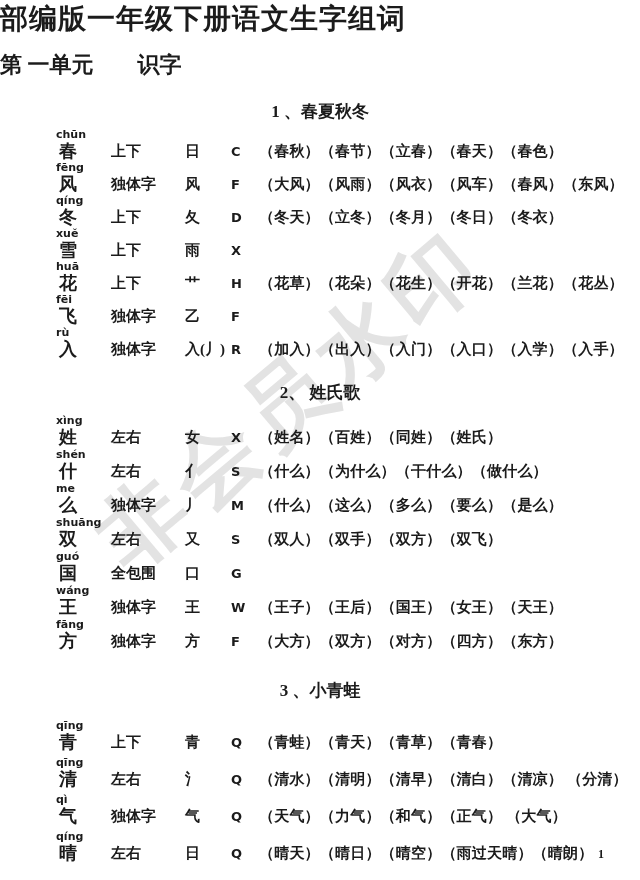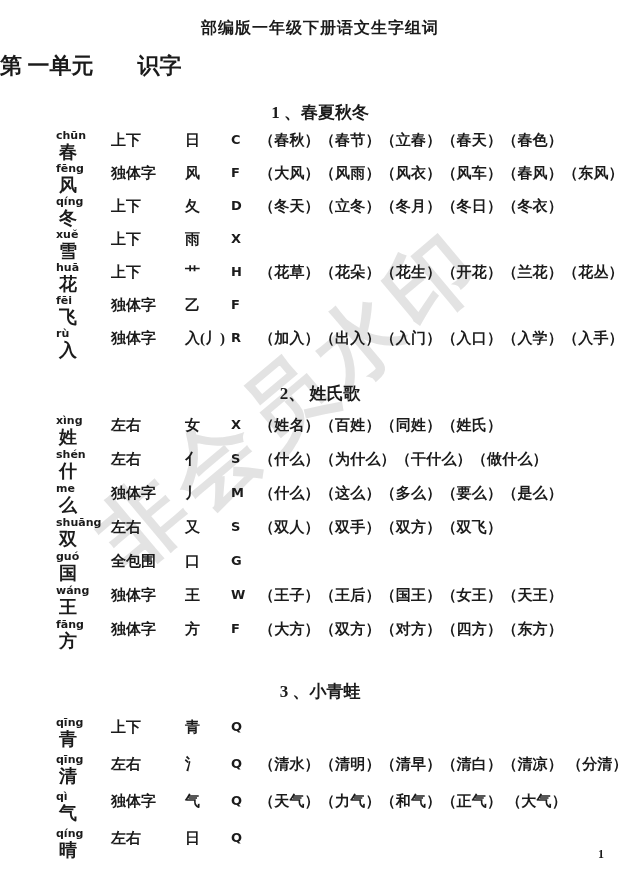--- a/index.html
+++ b/index.html
@@ -24,23 +24,22 @@
     font-weight:bold;
     color:rgba(175,175,175,0.35);
     transform:rotate(-40deg);
     transform-origin:50% 50%;
     letter-spacing:8px;
     white-space:nowrap;
     pointer-events:none;
     user-select:none;
   }
   .doc-title{
-    margin-top:18px;
-    text-align:center;
-    font-size:16px;
+    text-align:left;
+    font-size:28px;
     font-weight:bold;
     letter-spacing:1px;
   }
   .doc-subtitle{
     margin-top:12px;
     font-size:22px;
     font-weight:bold;
     white-space:pre;
   }
   .section{position:relative;}
@@ -48,20 +47,21 @@
     text-align:center;
     font-size:17px;
     font-weight:bold;
     margin-top:14px;
     margin-bottom:6px;
     white-space:pre;
   }
   .rows{margin:0 18px 0 55px;}
   .row{
     display:flex;
+    align-items:flex-end;
     margin-bottom:1px;
   }
   .col-char{
     width:56px;
     flex:0 0 56px;
     display:flex;
     flex-direction:column;
     align-items:flex-start;
   }
   .pinyin{
@@ -284,20 +284,21 @@
     <div class="section-heading">3 、小青蛙</div>
     <div class="rows">
   <div class="row">
     <div class="col-char">
       <span class="pinyin">qīng</span>
       <span class="hanzi">青</span>
     </div>
     <div class="col-structure">上下</div>
     <div class="col-radical">青</div>
     <div class="col-letter">Q</div>
+    <div class="col-words">（青蛙）（青天）（青草）（青春）</div>
   </div>
 
   <div class="row">
     <div class="col-char">
       <span class="pinyin">qīng</span>
       <span class="hanzi">清</span>
     </div>
     <div class="col-structure">左右</div>
     <div class="col-radical">氵</div>
     <div class="col-letter">Q</div>
@@ -316,19 +317,20 @@
   </div>
 
   <div class="row">
     <div class="col-char">
       <span class="pinyin">qíng</span>
       <span class="hanzi">晴</span>
     </div>
     <div class="col-structure">左右</div>
     <div class="col-radical">日</div>
     <div class="col-letter">Q</div>
+    <div class="col-words">（晴天）（晴日）（晴空）（雨过天晴）（晴朗）</div>
   </div>
 </div>
   </div>
 
   <div class="page-number">1</div>
 
 </div>
 
 </body></html>

